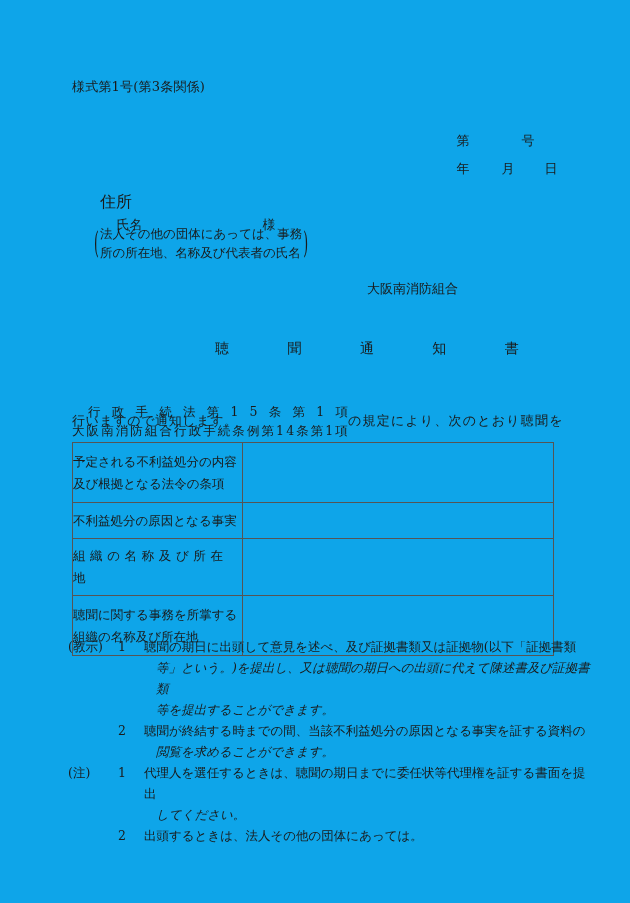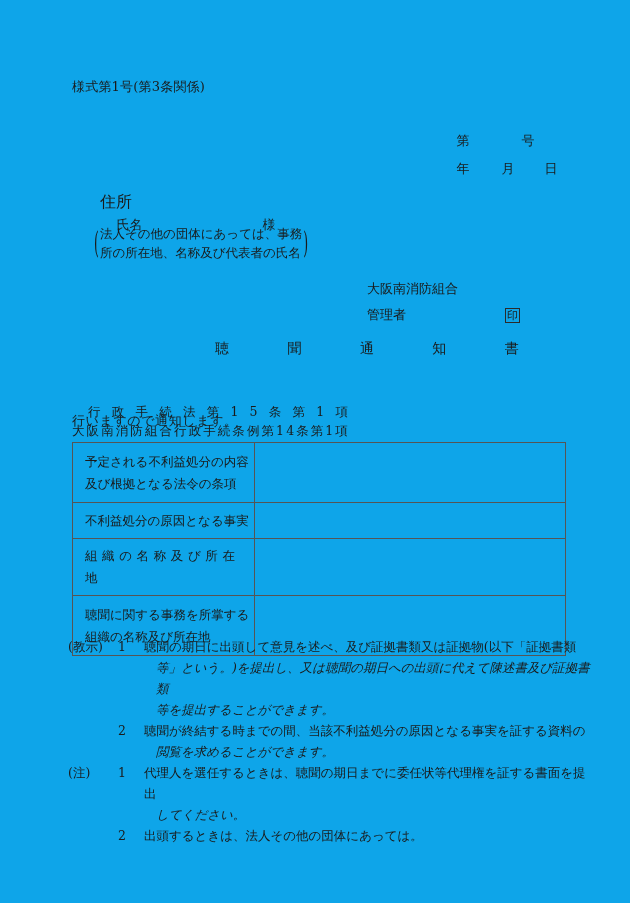--- a/index.html
+++ b/index.html
@@ -161,21 +161,21 @@
     table-layout: fixed;
   }
   #info-table td {
     border: 1px solid #555555;
     vertical-align: middle;
     font-size: 12.5px;
     padding: 0;
   }
   #info-table td.label {
     width: 169px;
-    padding: 6px 0 6px 12px;
+    padding: 6px 0 6px 0;
     line-height: 22px;
   }
   #info-table td.value { width: 310px; }
   .row-tall { height: 60px; }
   .row-short { height: 36px; }
   .label-spaced { letter-spacing: 4.6px; }
   .label-line { display: block; }
 
   
   #footnotes {
@@ -220,32 +220,30 @@
     <span class="paren">(</span>
     <span class="note-lines">
       <span>法人その他の団体にあっては、事務</span>
       <span>所の所在地、名称及び代表者の氏名</span>
     </span>
     <span class="paren">)</span>
   </div>
 
   <div class="abs" id="issuer-org">大阪南消防組合</div>
 
-  <div class="abs" id="issuer-role-row">
-    <span>管理者</span><span class="role-gap"></span><span class="seal-box">印</span>
-  </div>
 
   <div class="abs" id="doc-title">聴 聞 通 知 書</div>
 
   <div class="abs" id="body-para">
     <div class="legal-stack-row">
       <div class="legal-stack">
         <div class="legal-line indent" id="legal-upper"><span>行</span><span>政</span><span>手</span><span>続</span><span>法</span><span>第</span><span>1</span><span>5</span><span>条</span><span>第</span><span>1</span><span>項</span></div>
         <div class="legal-line" id="legal-lower"><span>大</span><span>阪</span><span>南</span><span>消</span><span>防</span><span>組</span><span>合</span><span>行</span><span>政</span><span>手</span><span>続</span><span>条</span><span>例</span><span>第</span><span>1</span><span>4</span><span>条</span><span>第</span><span>1</span><span>項</span></div>
       </div>
+      <div id="body-tail">の規定により、次のとおり聴聞を</div>
     </div>
   </div>
   <div id="body-second-line">行いますので通知します。</div>
 
   <table id="info-table">
     <tbody id="table-body">
         <tr class="row-tall">
           <td class="label">
             <span class="label-line">予定される不利益処分の内容</span>
             <span class="label-line">及び根拠となる法令の条項</span>

